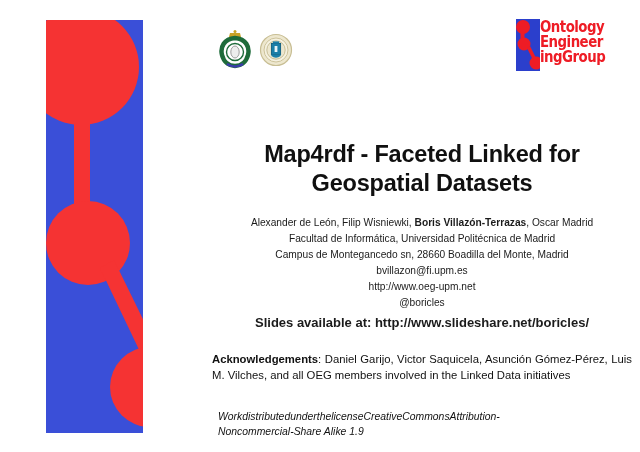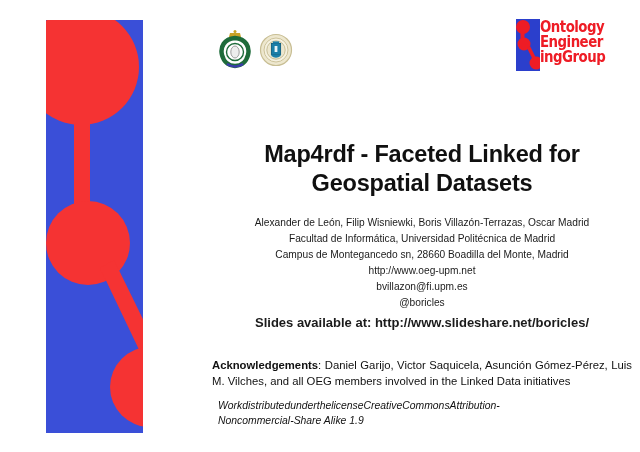--- a/index.html
+++ b/index.html
@@ -91,39 +91,39 @@
   }
 
   .authors {
     text-align: center;
     font-size: 10.2px;
     line-height: 1.56;
     color: #1b1b1b;
     margin: 0;
   }
   .authors .line { white-space: nowrap; }
-  .authors b { font-weight: normal; }
+  .authors b { font-weight: bold; }
   .authors .bold-line {
     font-weight: bold;
     margin-top: 2px;
     font-size: 13px;
   }
 
   .ack {
-    margin-top: 24px;
+    margin-top: 18px;
     font-size: 11.3px;
     line-height: 1.42;
     color: #111111;
     text-align: justify;
     text-justify: inter-word;
   }
   .ack b { font-weight: bold; }
 
   .license {
-    margin-top: 9px;
+    margin-top: 26px;
     margin-left: 6px;
     font-size: 10.4px;
     line-height: 1.45;
     font-style: italic;
     color: #111111;
   }
 </style>
 </head>
 <body>
 
@@ -198,22 +198,22 @@
 
     <h1 class="title">
       <span>Map4rdf - Faceted Linked for</span><br>
       <span>Geospatial Datasets</span>
     </h1>
 
     <div class="authors">
       <div class="line"><span>Alexander de León, Filip Wisniewki, </span><b>Boris Villazón-Terrazas</b><span>, Oscar Madrid</span></div>
       <div class="line">Facultad de Informática, Universidad Politécnica de Madrid</div>
       <div class="line">Campus de Montegancedo sn, 28660 Boadilla del Monte, Madrid</div>
+      <div class="line">bvillazon@fi.upm.es</div>
       <div class="line">http://www.oeg-upm.net</div>
-      <div class="line">bvillazon@fi.upm.es</div>
       <div class="line">@boricles</div>
       <div class="line bold-line">Slides available at: http://www.slideshare.net/boricles/</div>
     </div>
 
     <div class="ack"><b>Acknowledgements</b><span>: </span><span>Daniel Garijo, Victor Saquicela, Asunción Gómez-Pérez, Luis M. Vilches, and all OEG members involved in the Linked Data initiatives</span></div>
 
     <div class="license">
       <div>WorkdistributedunderthelicenseCreativeCommonsAttribution-</div>
       <div>Noncommercial-Share Alike 1.9</div>
     </div>

